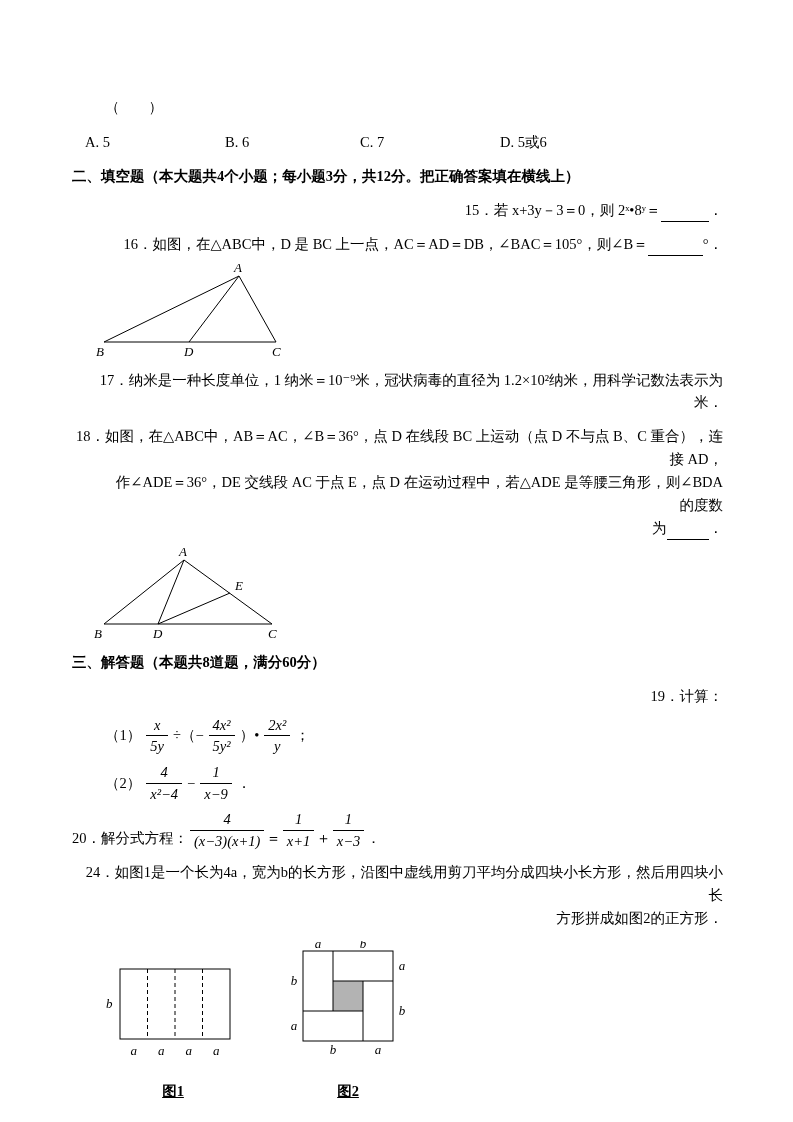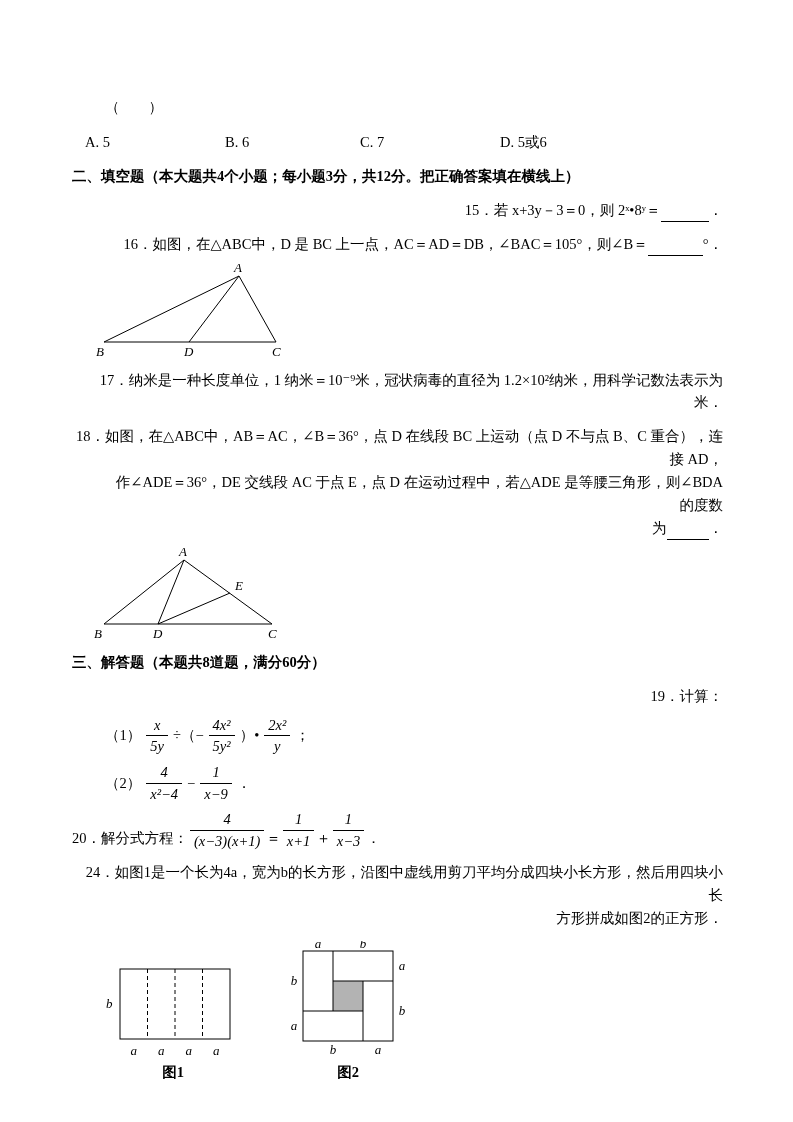--- a/index.html
+++ b/index.html
@@ -42,21 +42,21 @@
     text-align: center;
     font-style: italic;
     margin: 0 2px;
     line-height: 1.15;
   }
   .frac .fn { display: block; padding: 0 4px 2px; border-bottom: 1px solid #000; }
   .frac .fd { display: block; padding: 2px 4px 0; }
   .q20-line { display: flex; align-items: flex-end; }
   .figures-row { display: flex; align-items: flex-end; margin: 12px 0 0 26px; gap: 30px; }
   .fig-col { display: flex; flex-direction: column; align-items: center; }
-  .fig-caption { font-weight: bold; margin-top: 1px; line-height: 1.2; }
+  .fig-caption { font-weight: bold; margin-top: 20px; line-height: 1.2; text-decoration: underline; }
   svg { display: block; }
   svg text {
     font-family: "Liberation Serif", "DejaVu Serif", serif;
     font-style: italic;
     font-size: 13px;
     fill: #000;
   }
 </style>
 </head>
 <body>

